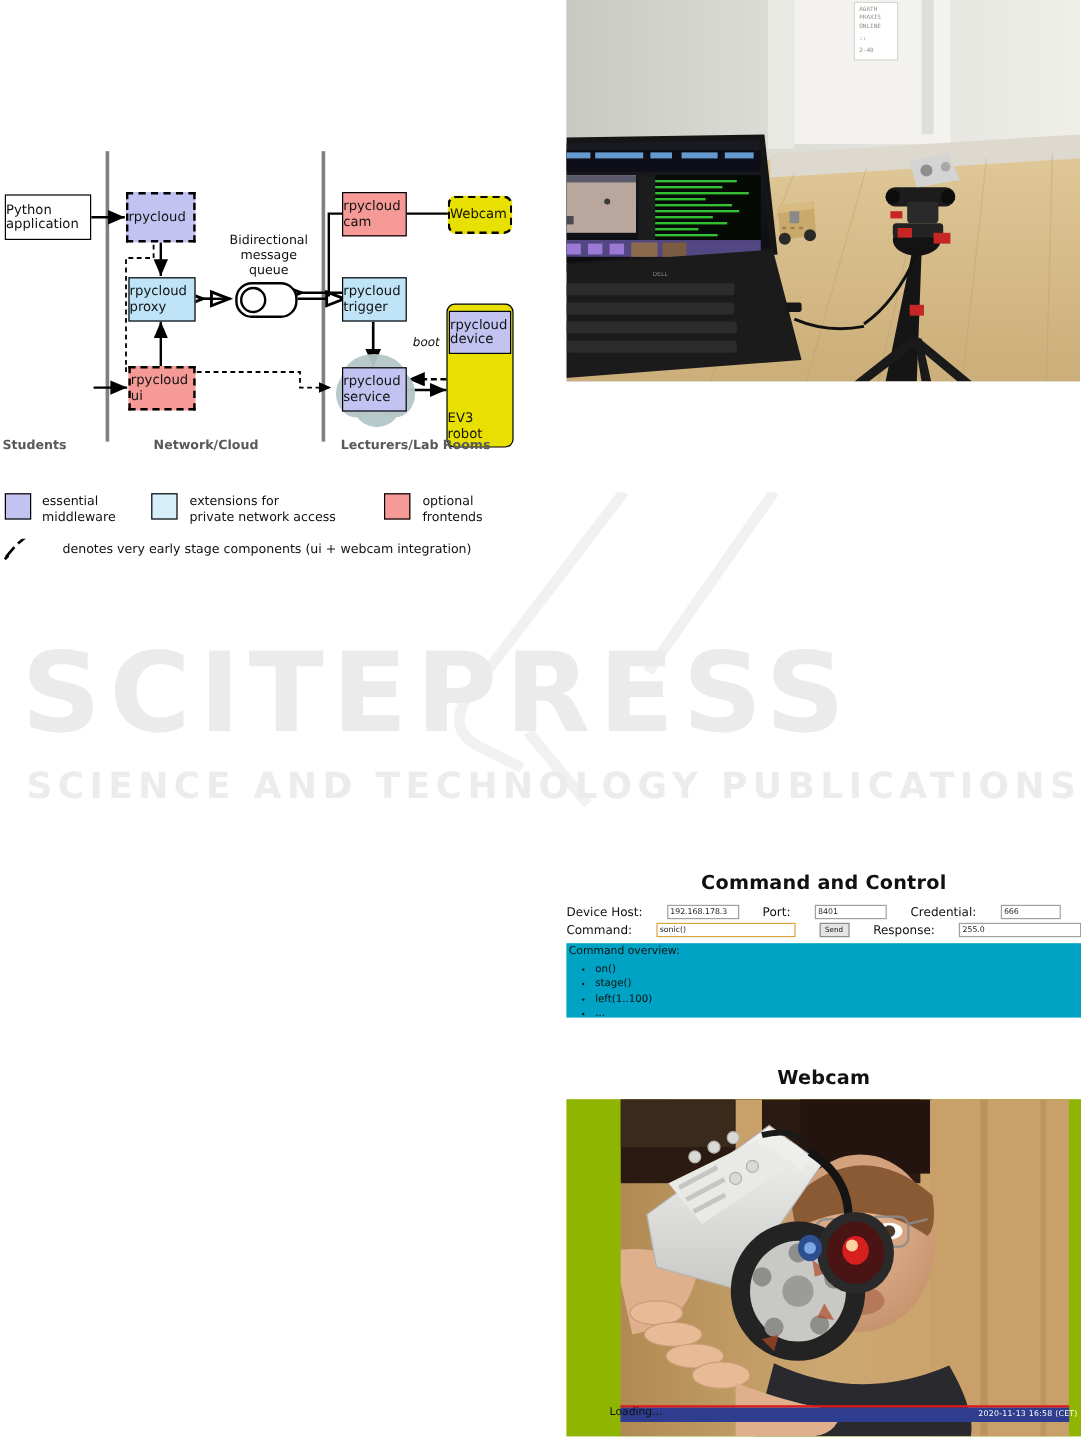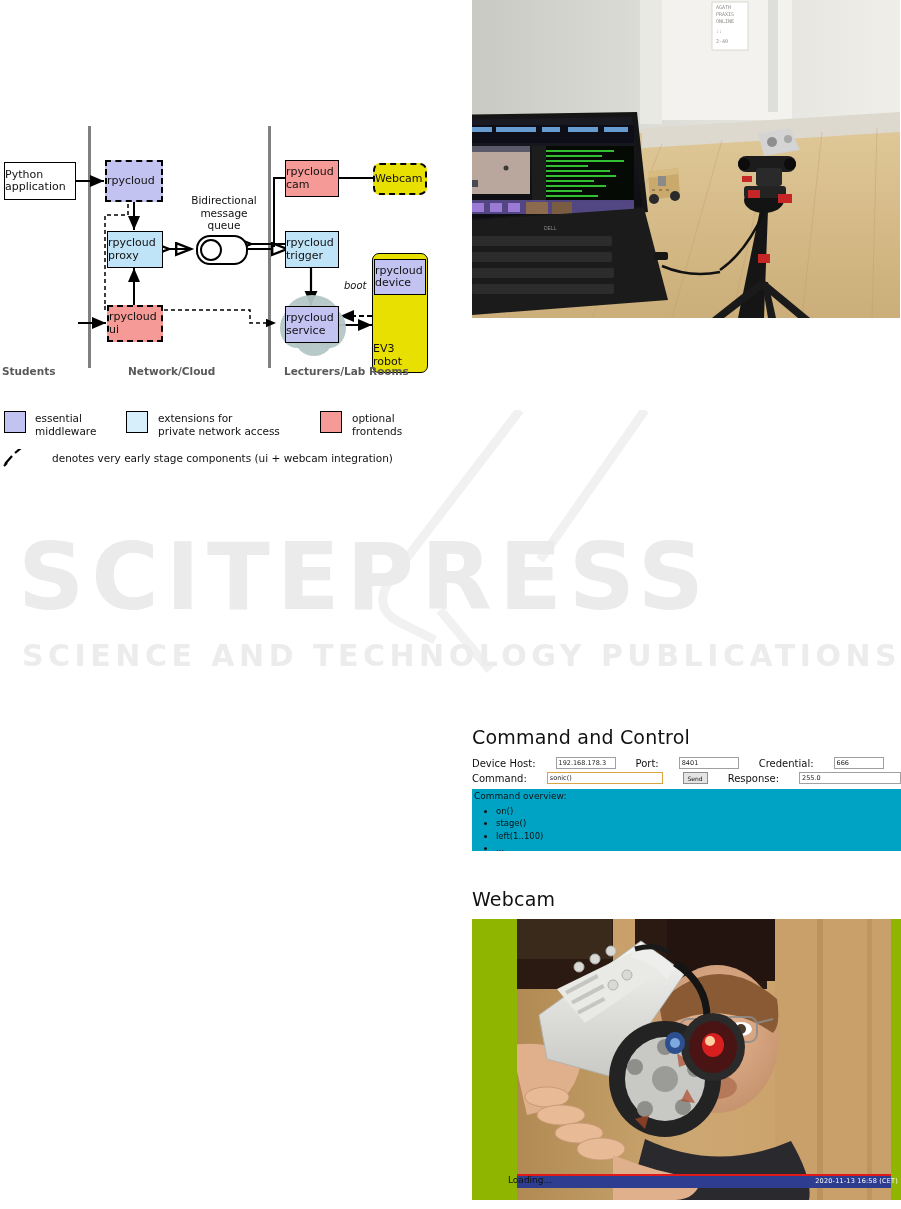--- a/index.html
+++ b/index.html
@@ -55,22 +55,22 @@
   .lg-tx{position:absolute;font-size:10.5px;color:#111;line-height:1.25;}
   .lg-note{position:absolute;font-size:10.5px;color:#111;}
 
   
   .photo-top{position:absolute;left:472px;top:0;width:428px;height:318px;
     overflow:hidden;z-index:3;background:#cfcfcb;}
   .photo-top svg{display:block;}
 
   
   .cc{position:absolute;left:472px;top:726px;width:429px;z-index:3;}
-  .cc h2, .wc h2{margin:0;font-size:19px;font-weight:400;color:#111;
-    letter-spacing:.2px;font-family:"DejaVu Sans","Liberation Sans",sans-serif;}
+  .cc h2, .wc h2{margin:0;font-size:16px;font-weight:700;color:#111;
+    letter-spacing:.2px;font-family:"DejaVu Sans","Liberation Sans",sans-serif;text-align:center;}
   .formrow{display:flex;align-items:center;gap:20px;font-size:10px;color:#111;
     margin-top:9px;white-space:nowrap;}
   .formrow.second{margin-top:3px;}
   .flabel{font-size:10px;color:#111;}
   .finput{box-sizing:border-box;border:1px solid #a0a0a0;background:#fff;
     height:12px;font-size:6.5px;color:#222;padding:0 2px;line-height:12px;
     font-family:"DejaVu Sans","Liberation Sans",sans-serif;overflow:hidden;}
   .finput.focused{border:1px solid #d9a441;outline:none;}
   .fbtn{box-sizing:border-box;border:1px solid #8d8d8d;background:#e4e4e4;
     height:12px;font-size:6px;color:#111;padding:0 4px;line-height:11px;

